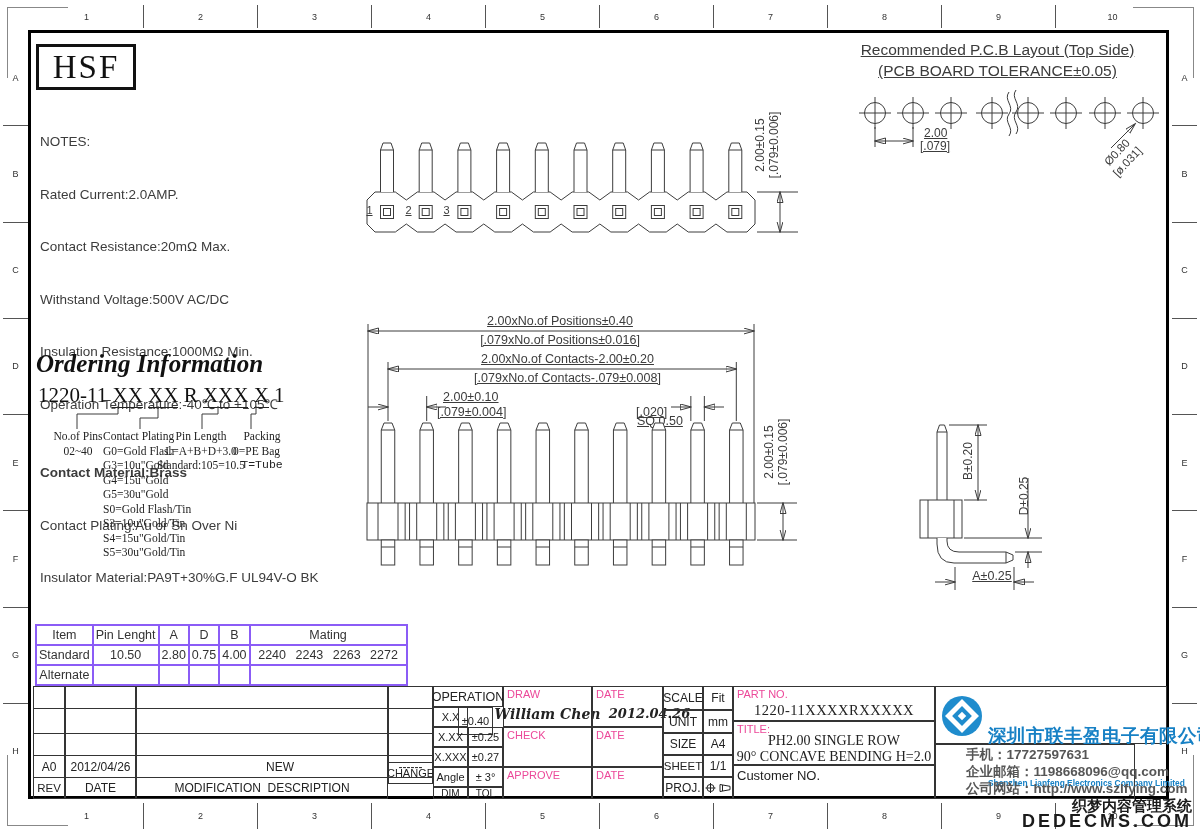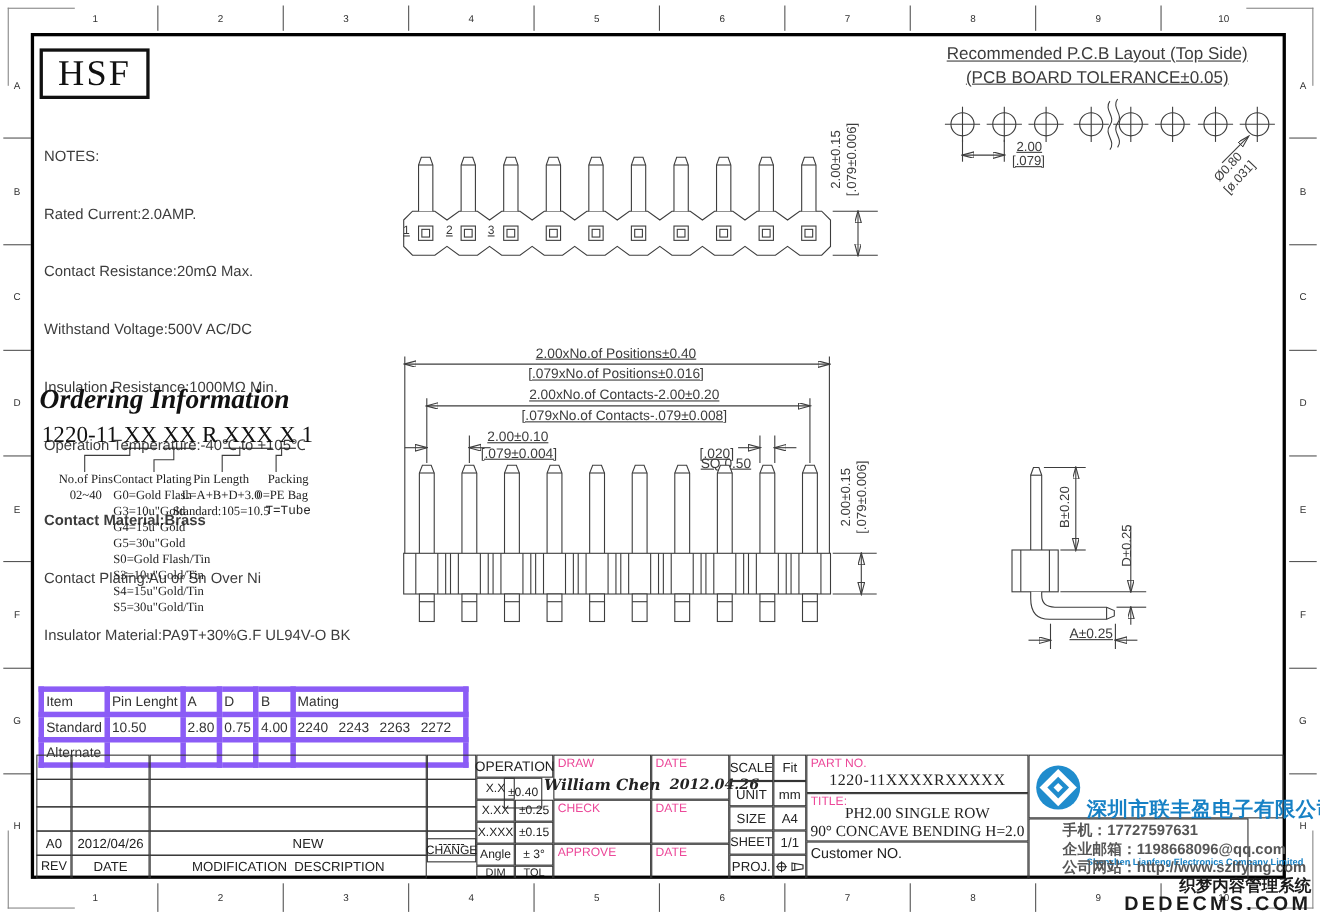--- a/index.html
+++ b/index.html
@@ -41,21 +41,21 @@
     font-family:"Liberation Serif",serif;font-weight:bold;font-style:italic;
     font-size:25px;color:#111;}
   .ord-code{position:absolute;left:38px;top:383px;
     font-family:"Liberation Serif",serif;font-size:21px;color:#111;white-space:pre;}
   .ord-code .u{border-bottom:1.5px solid #222;}
   .ord-col{position:absolute;font-family:"Liberation Serif",serif;font-size:11.5px;
     line-height:14.5px;color:#222;white-space:nowrap;}
   
   .spec{position:absolute;left:35px;top:624px;border-collapse:collapse;
     font-size:12.5px;color:#333;}
-  .spec td{border:5px solid #8b5cf6;text-align:left;height:18px;padding:0 2px;
+  .spec td{border:2px solid #8b5cf6;text-align:center;height:18px;padding:0 2px;
     white-space:pre;margin-left:20px;}
   
   .tb{position:absolute;left:33px;top:686px;width:1134px;height:113px;}
   .tc{position:absolute;box-sizing:border-box;border:1px solid #343434;
     display:flex;align-items:center;justify-content:center;font-size:12px;
     color:#222;white-space:pre;overflow:visible;}
   .cl{position:absolute;top:1px;left:3px;font-size:11px;color:#ec4899;text-align:center;}
   .script{font-family:"DejaVu Serif",serif;font-style:italic;font-weight:bold;}
   .serif{font-family:"Liberation Serif",serif;}
   .cmp-cn{font-size:18.5px;font-weight:bold;color:#1781c5;letter-spacing:0.5px;white-space:nowrap;}
@@ -559,21 +559,21 @@
     <div class="tc" style="left:32px;top:91px;width:71px;height:22px;">DATE</div>
     <div class="tc" style="left:103px;top:91px;width:252px;height:22px;">MODIFICATION  DESCRIPTION</div>
     <div class="tc" style="left:355px;top:76px;width:45px;height:22px;font-size:11px;">CHANGE</div>
 
     <div class="tc" style="left:400px;top:0;width:70px;height:21px;font-size:12.5px;">OPERATION</div>
     <div class="tc" style="left:400px;top:21px;width:35px;height:20px;font-size:11px;">X.X</div>
     <div class="tc" style="left:425px;top:21px;width:35px;height:28px;font-size:11px;">±0.40</div>
     <div class="tc" style="left:400px;top:41px;width:35px;height:20px;font-size:11px;">X.XX</div>
     <div class="tc" style="left:435px;top:41px;width:35px;height:20px;font-size:11px;">±0.25</div>
     <div class="tc" style="left:400px;top:61px;width:35px;height:20px;font-size:11px;">X.XXX</div>
-    <div class="tc" style="left:435px;top:61px;width:35px;height:20px;font-size:11px;">±0.15</div>
+    <div class="tc" style="left:435px;top:61px;width:35px;height:20px;font-size:11px;">±0.27</div>
     <div class="tc" style="left:400px;top:81px;width:35px;height:20px;font-size:11px;">Angle</div>
     <div class="tc" style="left:435px;top:81px;width:35px;height:20px;font-size:11px;">± 3°</div>
     <div class="tc" style="left:400px;top:101px;width:35px;height:12px;font-size:10px;">DIM</div>
     <div class="tc" style="left:435px;top:101px;width:35px;height:12px;font-size:10px;">TOL</div>
 
     <div class="tc" style="left:470px;top:0;width:89px;height:41px;">
       <span class="cl">DRAW</span>
       <span class="script" style="margin-top:14px;font-size:14px;">William Chen</span>
     </div>
     <div class="tc" style="left:559px;top:0;width:71px;height:41px;">

